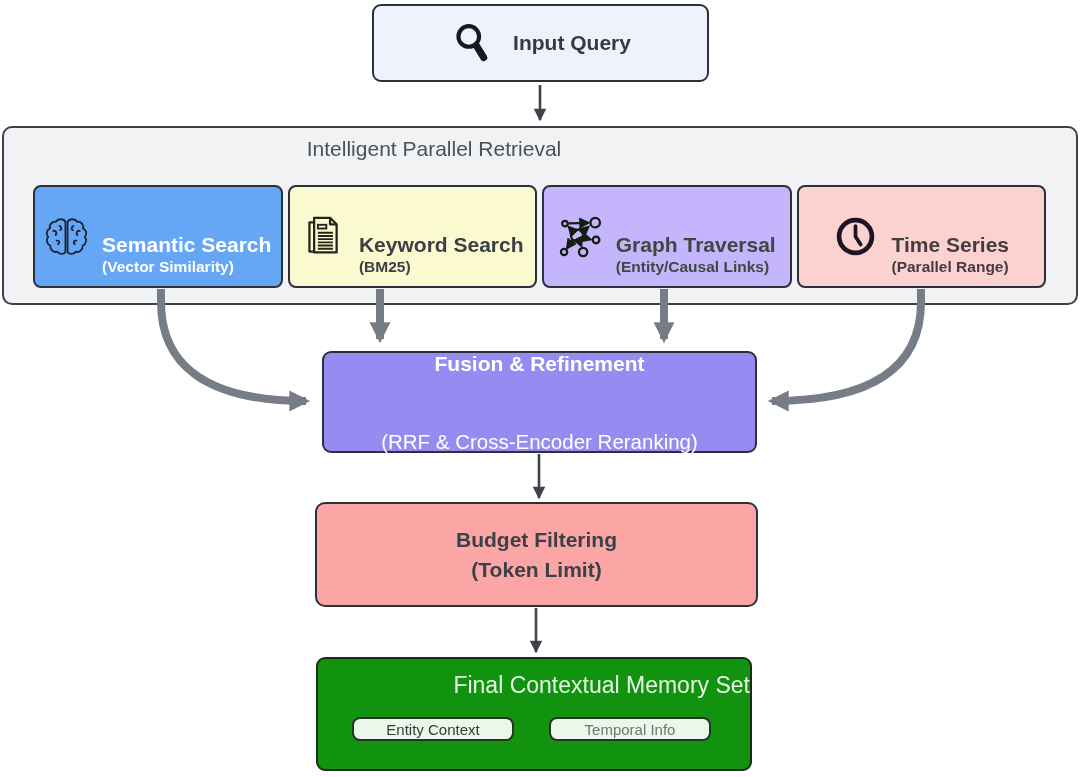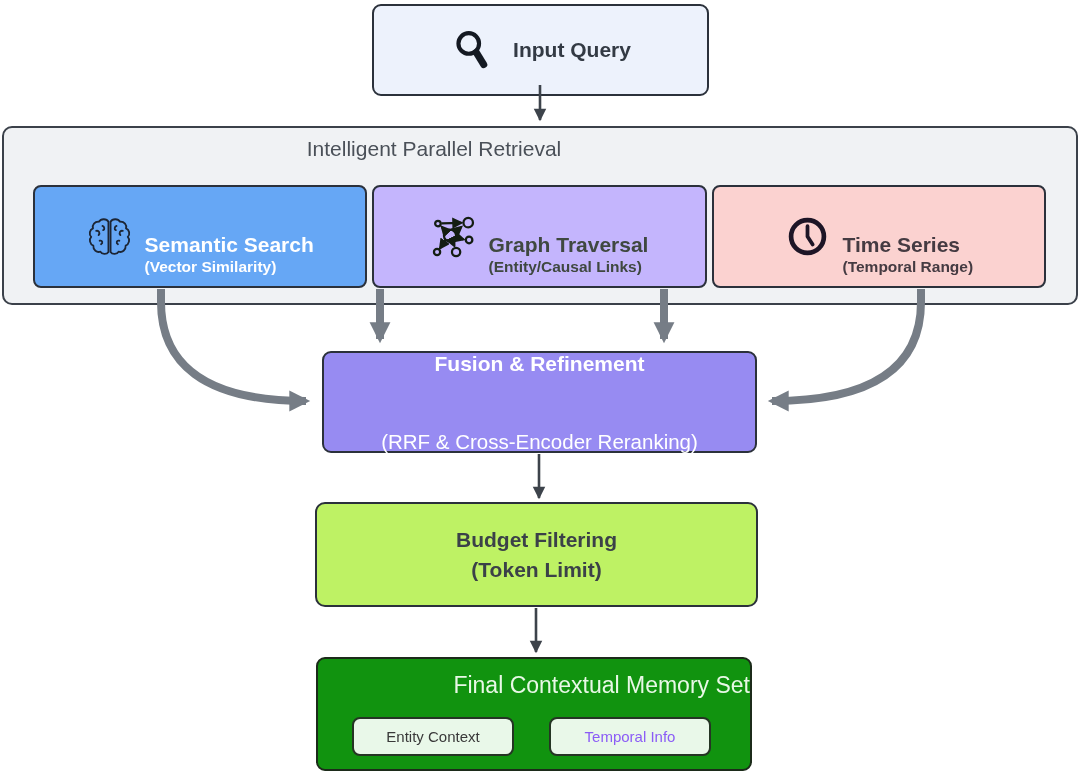--- a/index.html
+++ b/index.html
@@ -1,21 +1,21 @@
 <!DOCTYPE html>
 <html><head>
 <meta charset="utf-8">
 <style>
   html,body{margin:0;padding:0;background:#ffffff;}
   .canvas{position:relative;width:1080px;height:777px;background:#ffffff;overflow:hidden;
           font-family:"Liberation Sans", sans-serif;}
   .abs{position:absolute;box-sizing:border-box;}
   .node{border:2px solid #2b313b;border-radius:8px;}
   
-  .input-box{left:372px;top:4px;width:337px;height:92px;border-radius:9px;
+  .input-box{left:372px;top:4px;width:337px;height:78px;border-radius:9px;
              display:flex;align-items:center;justify-content:center;gap:18px;}
   .input-label{font-size:21px;font-weight:bold;color:#333a44;}
   
   .container{left:2px;top:126px;width:1076px;height:179px;border-radius:10px;
              border:2px solid #3b414a;}
   .container-title{left:0;top:137px;width:868px;text-align:center;font-size:21px;color:#4a5058;}
   .method-row{left:33px;top:185px;width:1013px;height:103px;display:flex;gap:5px;}
   .card{flex:1;border:2px solid #2b313b;border-radius:8px;display:flex;
         align-items:center;justify-content:center;gap:13px;padding:0 6px;}
   .card-icon{display:flex;align-items:center;}
@@ -28,21 +28,21 @@
           align-items:center;justify-content:center;border-radius:9px;gap:48px;}
   .fusion-title{font-size:21px;font-weight:bold;line-height:30px;}
   .fusion-sub{font-size:20.5px;line-height:29px;}
   
   .budget{left:315px;top:502px;width:443px;height:105px;display:flex;flex-direction:column;
           align-items:center;justify-content:center;border-radius:10px;}
   .budget-line{font-size:21px;font-weight:bold;line-height:30px;}
   
   .final{left:316px;top:657px;width:436px;height:114px;border-radius:9px;border:2px solid #1c2b1a;}
   .final-title{left:0;top:13px;width:100%;text-align:right;font-size:23px;}
-  .chip{height:39px;border:2px solid #253524;border-radius:8px;display:flex;
+  .chip{height:24px;border:2px solid #253524;border-radius:8px;display:flex;
         align-items:center;justify-content:center;font-size:15px;}
   .chip-entity{left:34px;top:58px;width:162px;}
   .chip-temporal{left:231px;top:58px;width:162px;}
   svg.overlay{position:absolute;left:0;top:0;width:1080px;height:777px;pointer-events:none;}
 </style>
 </head>
 <body>
 
 <div class="canvas">
 
@@ -63,20 +63,39 @@
           <path d="M46,36 C42,35 41,39 44,41"></path>
           <path d="M42,15 C39,16 38.5,20 41,21"></path>
         </svg>
       </span>
       <span class="card-text">
         <span class="card-title">Semantic Search</span>
         <span class="card-sub">(Vector Similarity)</span>
       </span>
     </div>
 
+    <div class="card" style="background: rgb(251, 249, 207); color: rgb(59, 64, 69);">
+      <span class="card-icon">
+        <svg viewBox="0 0 48 48">
+          <g stroke="#23261c" stroke-width="2.4" fill="#fbf9cf" stroke-linejoin="round">
+            <path d="M9,9 h17 l6,6 v25 h-23 z"></path>
+            <path d="M14,4 h17 l7,7 v30 h-24 z"></path>
+            <path d="M31,4 v7 h7" fill="none"></path>
+          </g>
+          <g stroke="#23261c" stroke-width="2" fill="none">
+            <rect x="18" y="11.5" width="9" height="4"></rect>
+            <path d="M18,20 h16 M18,23.4 h16 M18,26.8 h16 M18,30.2 h16 M18,33.6 h16 M18,37 h16"></path>
+          </g>
+        </svg>
+      </span>
+      <span class="card-text">
+        <span class="card-title">Keyword Search</span>
+        <span class="card-sub">(BM25)</span>
+      </span>
+    </div>
 
     <div class="card" style="background: #c4b5fd; color: rgb(63, 72, 64);">
       <span class="card-icon">
         <svg viewBox="0 0 52 52">
           <defs>
             <marker id="ga" viewBox="0 0 10 10" refX="8" refY="5" markerWidth="5" markerHeight="5" orient="auto">
               <path d="M0,0 L10,5 L0,10 z" fill="#141d12"></path>
             </marker>
           </defs>
           <g stroke="#141d12" stroke-width="2.6" fill="none">
@@ -103,51 +122,51 @@
 
     <div class="card" style="background: rgb(251, 210, 208); color: rgb(69, 59, 66);">
       <span class="card-icon">
         <svg viewBox="0 0 48 48" fill="none">
           <circle cx="24" cy="24" r="17.5" stroke="#1d1526" stroke-width="5"></circle>
           <path d="M24,13 V24 L29.5,32.5" stroke="#1d1526" stroke-width="4" stroke-linecap="round" stroke-linejoin="round"></path>
         </svg>
       </span>
       <span class="card-text">
         <span class="card-title">Time Series</span>
-        <span class="card-sub">(Temporal Range)</span>
+        <span class="card-sub">(Parallel Range)</span>
       </span>
     </div>
   </div>
 
   <div class="abs node input-box" style="background: rgb(237, 242, 252);">
     <span class="card-icon">
       <svg viewBox="0 0 48 48" width="40" height="40" fill="none">
         <circle cx="20" cy="16.5" r="11" stroke="#141922" stroke-width="4.4"></circle>
         <line x1="28" y1="26" x2="36" y2="39" stroke="#141922" stroke-width="7.5" stroke-linecap="round"></line>
       </svg>
     </span>
     <span class="input-label">Input Query</span>
   </div>
 
   <div class="abs node fusion" style="background: rgb(151, 139, 242); color: rgb(255, 255, 255);">
     <span class="fusion-title">Fusion &amp; Refinement</span>
     <span class="fusion-sub">(RRF &amp; Cross-Encoder Reranking)</span>
   </div>
 
-  <div class="abs node budget" style="background: #bef264; color: rgb(59, 65, 72);">
+  <div class="abs node budget" style="background: #fca5a5; color: rgb(59, 65, 72);">
     <span class="budget-line">Budget Filtering</span>
     <span class="budget-line">(Token Limit)</span>
   </div>
 
   <div class="abs final" style="background: rgb(17, 147, 15);">
     <div class="abs final-title" style="color: rgb(232, 248, 230);">Final Contextual Memory Set</div>
     <div class="abs chip chip-entity" style="background: rgb(233, 248, 233); color: rgb(57, 57, 57);">
       <span>Entity Context</span>
     </div>
-    <div class="abs chip chip-temporal" style="background: rgb(233, 248, 233); color: #8b5cf6;">
+    <div class="abs chip chip-temporal" style="background: rgb(233, 248, 233); color: #737373;">
       <span>Temporal Info</span>
     </div>
   </div>
 
   <svg class="overlay">
     <defs>
       <marker id="thinHead" viewBox="0 0 12 12" refX="10" refY="6" markerWidth="15" markerHeight="15" markerUnits="userSpaceOnUse" orient="auto">
         <path d="M1,1 L11,6 L1,11 z" style="fill: rgb(61, 67, 75);"></path>
       </marker>
       <marker id="thickHead" viewBox="0 0 12 12" refX="9" refY="6" markerWidth="25" markerHeight="25" markerUnits="userSpaceOnUse" orient="auto">

